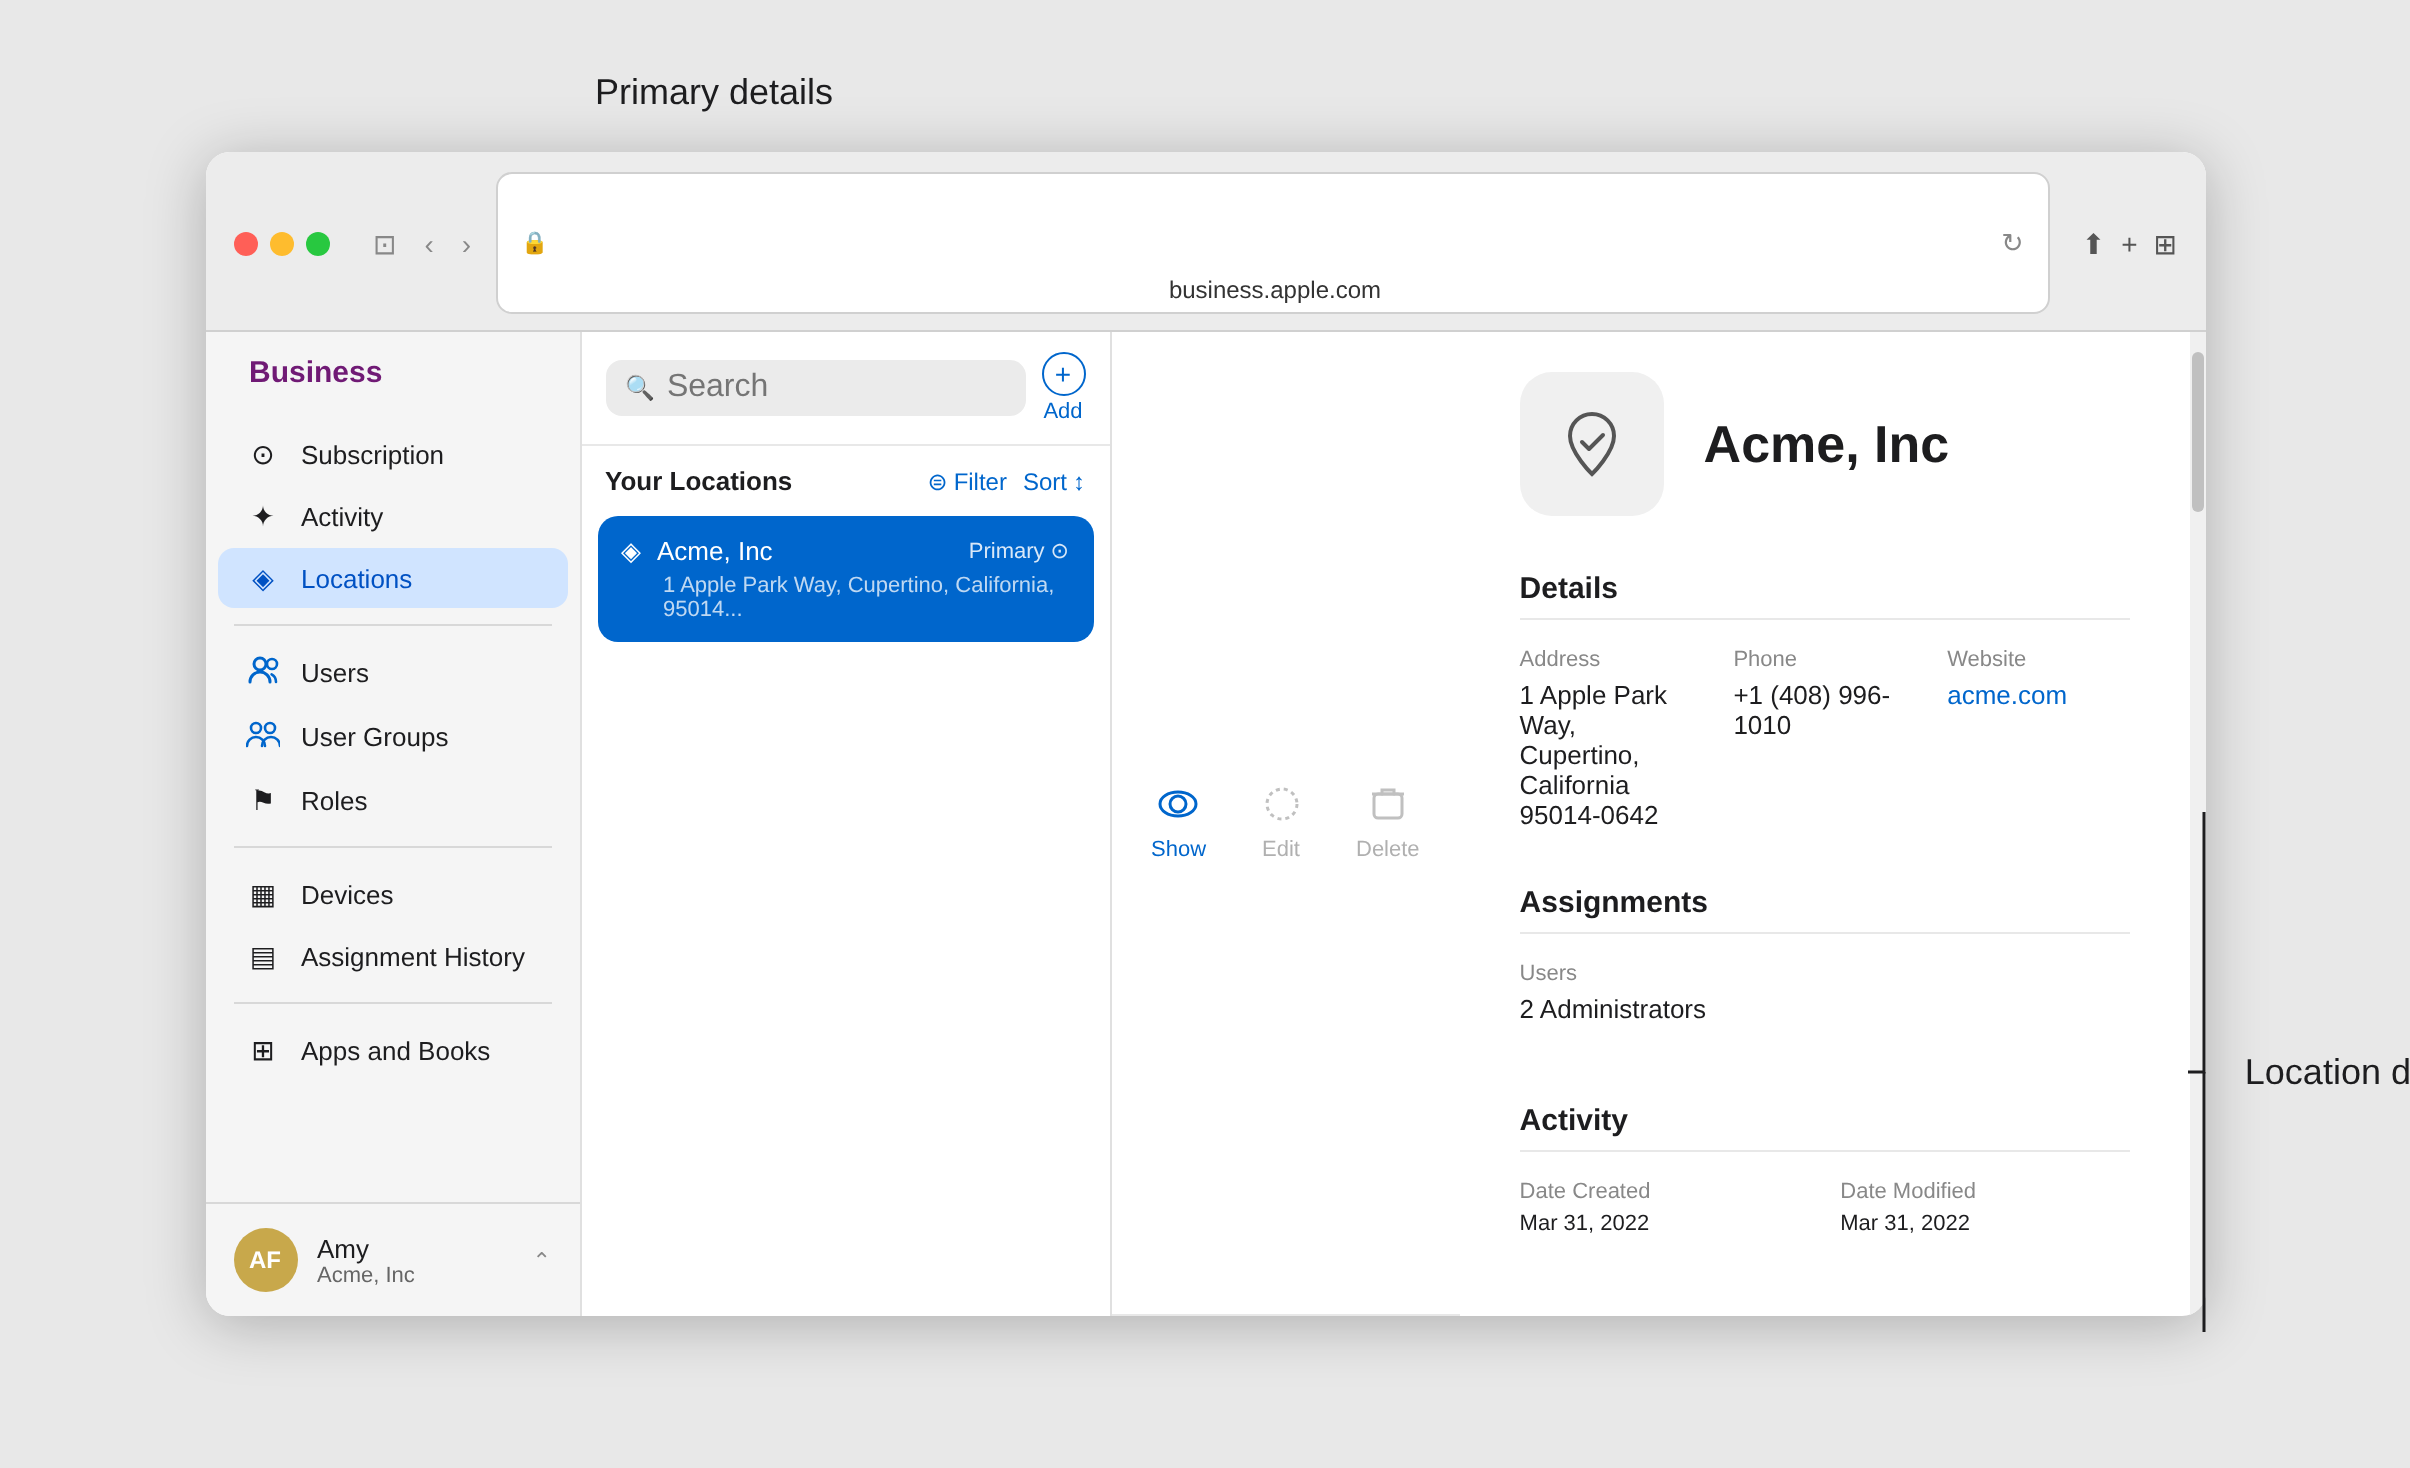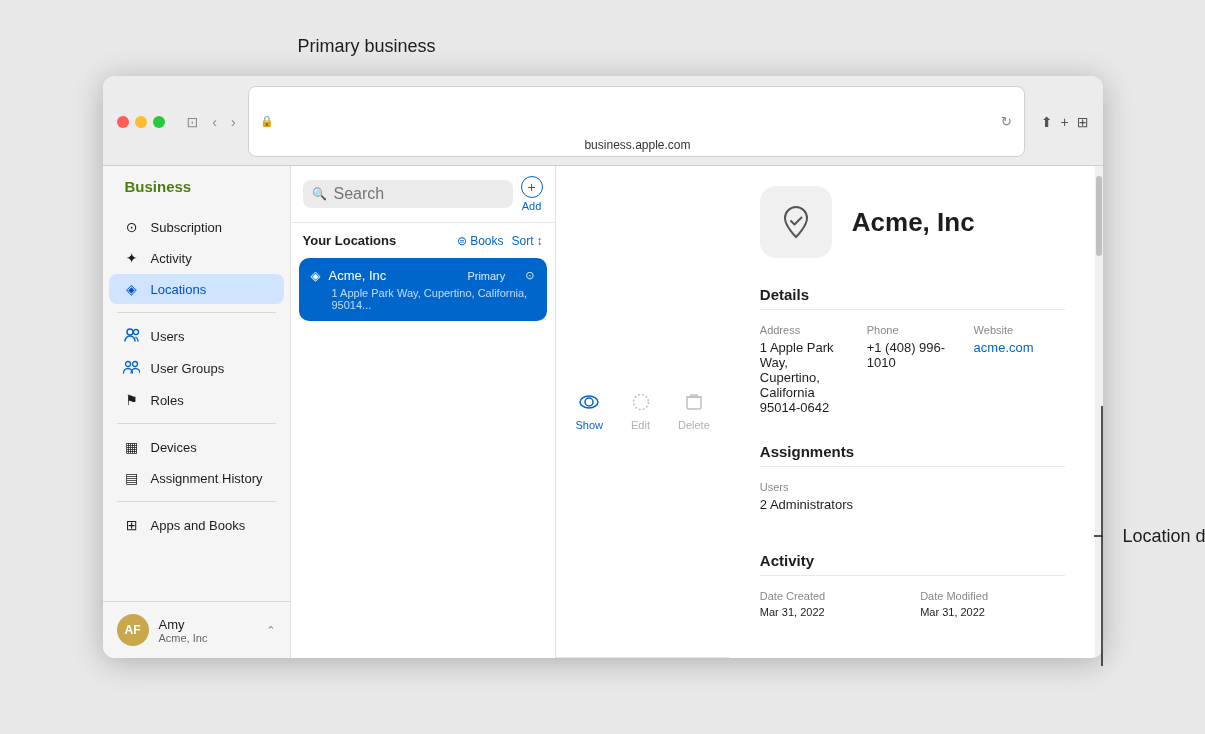--- a/index.html
+++ b/index.html
@@ -145,21 +145,21 @@
       padding-top: 12px;
     }
 
     .sidebar-brand {
       display: flex;
       align-items: center;
       gap: 8px;
       padding: 0 14px 16px 14px;
       font-size: 15px;
       font-weight: 600;
-      color: #4d7c0f;
+      color: #701a75;
     }
 
     .apple-logo {
       font-size: 18px;
     }
 
     .sidebar-nav {
       flex: 1;
       overflow-y: auto;
     }
@@ -376,21 +376,21 @@
       font-size: 13px;
       font-weight: 500;
     }
 
     .location-item.selected .location-name { color: white; }
 
     .primary-badge {
       font-size: 11px;
       display: flex;
       align-items: center;
-      gap: 20px;
+      gap: 3px;
     }
 
     .location-item.selected .primary-badge { color: rgba(255,255,255,0.85); }
 
     .location-address {
       font-size: 11px;
       color: #666;
       padding-left: 21px;
     }
 
@@ -549,21 +549,21 @@
       border-radius: 4px;
       position: absolute;
       top: 10px;
       left: 1px;
     }
   </style>
 </head>
 <body>
 
 <div class="annotation-container">
-  <div class="annotation-top">Primary business</div>
+  <div class="annotation-top">Primary details</div>
 
   <div class="browser-window">
 
     <div class="browser-chrome">
       <div class="browser-top">
         <div class="traffic-lights">
           <div class="traffic-light tl-red"></div>
           <div class="traffic-light tl-yellow"></div>
           <div class="traffic-light tl-green"></div>
         </div>
@@ -670,21 +670,21 @@
             <button class="add-btn">
               <div class="add-circle">+</div>
               <span>Add</span>
             </button>
           </div>
           <div class="locations-header">
             <span class="locations-title">Your Locations</span>
             <div class="locations-filters">
               <button class="filter-btn">
                 <span>⊜</span>
-                <span>Books</span>
+                <span>Filter</span>
               </button>
               <button class="sort-btn">
                 <span>Sort</span>
                 <span>↕</span>
               </button>
             </div>
           </div>
           <div class="location-item selected">
             <div class="location-item-header">
               <div class="location-item-name-row">

